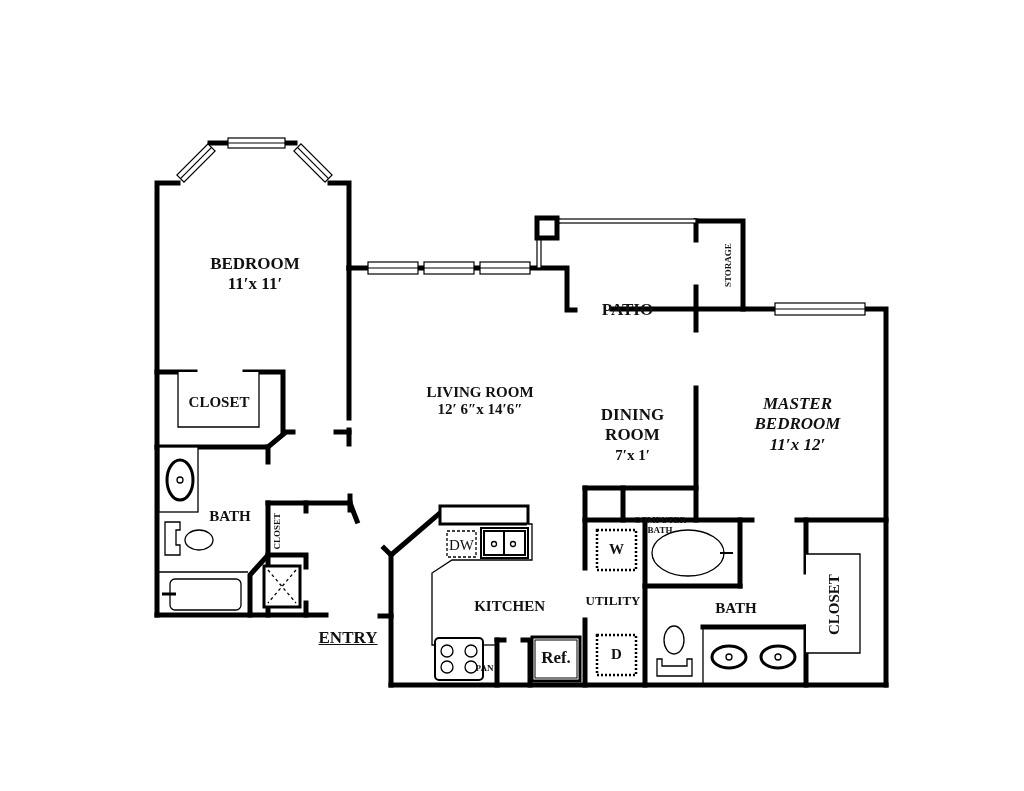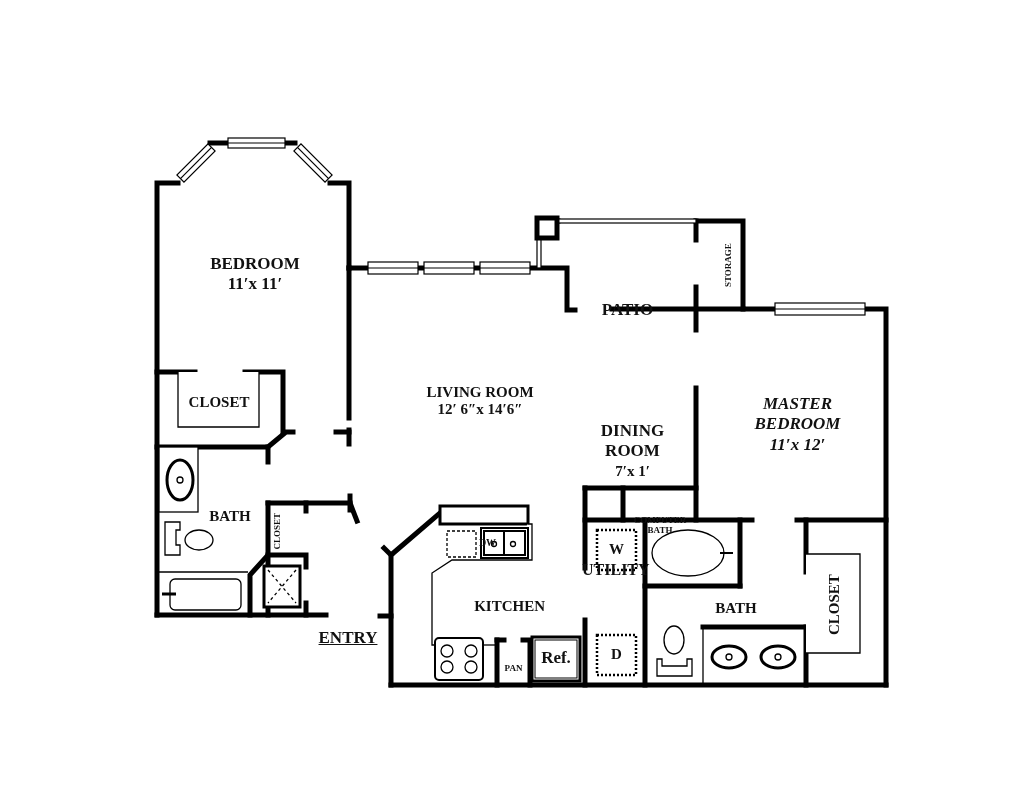--- a/index.html
+++ b/index.html
@@ -190,54 +190,54 @@
 <div class="lbl md" style="left:400px;top:384px;width:160px;">
   <div>LIVING ROOM</div>
   <div>12′ 6″x 14′6″</div>
 </div>
 <div class="lbl lg" style="left:590px;top:254px;width:75px;margin-top:46px;">
   <span>PATIO</span>
 </div>
 <div class="lbl xs vert" style="left:693px;top:260px;width:70px;">
   <span>STORAGE</span>
 </div>
-<div class="lbl lg" style="left:580px;top:405px;width:105px;line-height:1.2;margin-top:16px;">
+<div class="lbl lg" style="left:580px;top:405px;width:105px;line-height:1.2;">
   <div>DINING</div>
   <div>ROOM</div>
   <div class="md">7′x 1′</div>
 </div>
 <div class="lbl xs" style="left:625px;top:493px;width:70px;margin-top:22px;">
   <div>COMPUTER</div>
   <div>BATH</div>
 </div>
 <div class="lbl md" style="left:450px;top:598px;width:95px;text-align:right;">
   <span>KITCHEN</span>
 </div>
-<div class="lbl sm" style="left:582px;top:561px;width:62px;font-size:16px;">
+<div class="lbl sm" style="left:582px;top:594px;width:62px;font-size:13px;">
   <span>UTILITY</span>
 </div>
 <div class="lbl lg" style="left:730px;top:394px;width:135px;line-height:1.2;font-style:italic;">
   <div>MASTER</div>
   <div>BEDROOM</div>
   <div>11′x 12′</div>
 </div>
 <div class="lbl md" style="left:706px;top:600px;width:60px;">
   <span>BATH</span>
 </div>
 <div class="lbl md vert" style="left:800px;top:596px;width:70px;">
   <span>CLOSET</span>
 </div>
 
-<div class="lbl" style="left:473px;top:537px;width:29px;font-size:10px;font-weight:bold;">
+<div class="lbl" style="left:447px;top:537px;width:29px;font-size:15px;font-weight:normal;">
   <span>DW</span>
 </div>
 <div class="lbl" style="left:532px;top:648px;width:48px;font-size:17px;">
   <span>Ref.</span>
 </div>
-<div class="lbl xs" style="left:497px;top:663px;width:33px;font-family:Liberation Serif, serif;">
+<div class="lbl xs" style="left:468px;top:663px;width:33px;font-family:Liberation Serif, serif;">
   <span>PAN</span>
 </div>
 <div class="lbl" style="left:597px;top:541px;width:39px;font-size:15px;">
   <span>W</span>
 </div>
 <div class="lbl" style="left:597px;top:646px;width:39px;font-size:15px;">
   <span>D</span>
 </div>
 
 </body></html>

